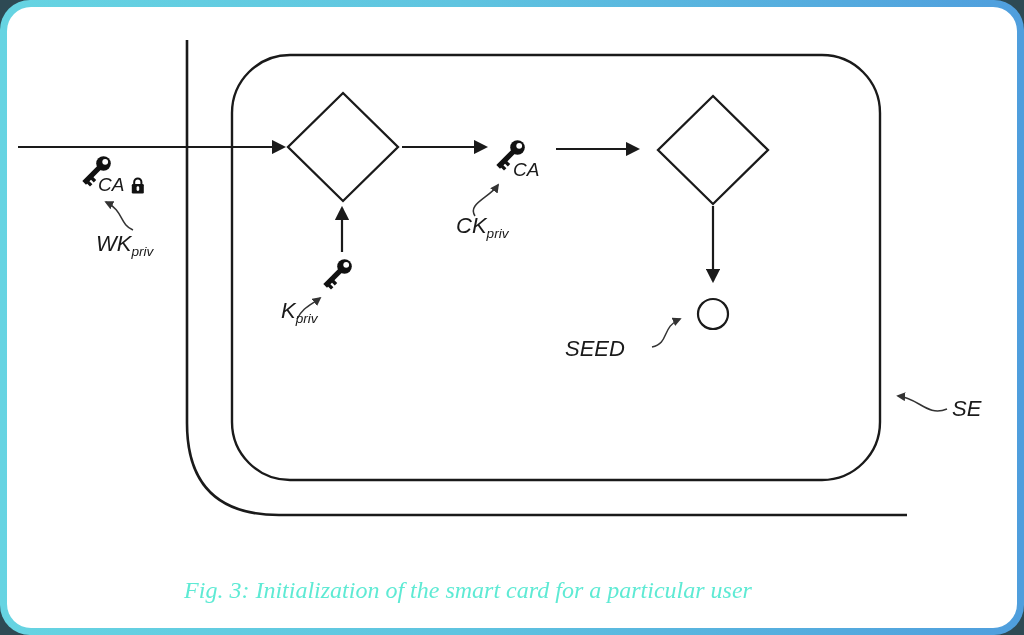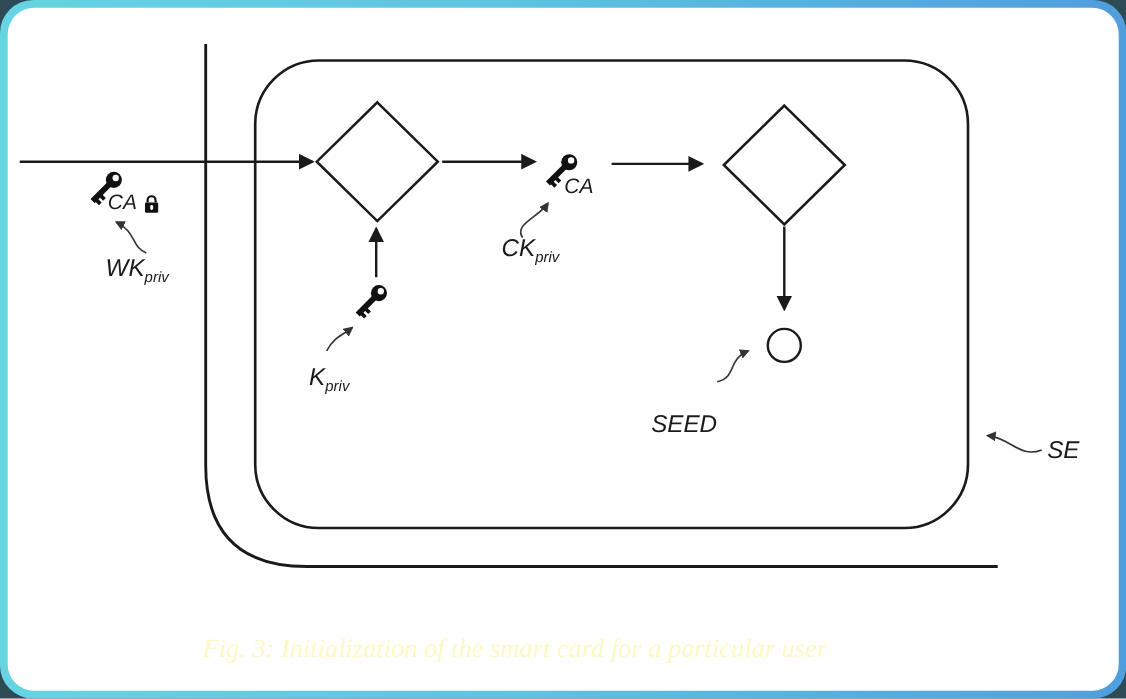--- a/index.html
+++ b/index.html
@@ -30,21 +30,21 @@
   }
   .lbl-lg { font-size:22px; }
   .lbl-ca { font-size:19px; }
   .lbl sub { font-size:0.62em; line-height:0;margin-top:24px; }
   .caption {
     position:absolute;
     left:168px; top:577px; width:600px;
     text-align:center;
     font-family:"Liberation Serif", serif;
     font-size:24px;
-    color:#fef9c3;
+    color:#5eead4;
     white-space:nowrap;
   }
 </style>
 </head>
 <body>
 
 <div class="frame">
   <div class="canvas"></div>
 </div>
 
@@ -100,33 +100,33 @@
   </svg>
 
   <div class="lbl lbl-ca" style="left:98px; top:175px;">
     <span>CA</span>
   </div>
 
   <div class="lbl lbl-lg" style="left:96px; top:233px;">
     <span>WK</span><sub>priv</sub>
   </div>
 
-  <div class="lbl lbl-lg" style="left:281px; top:332px;">
+  <div class="lbl lbl-lg" style="left:281px; top:300px;">
     <span>K</span><sub>priv</sub>
   </div>
 
   <div class="lbl lbl-lg" style="left:456px; top:215px;">
     <span>CK</span><sub>priv</sub>
   </div>
 
   <div class="lbl lbl-ca" style="left:513px; top:160px;">
     <span>CA</span>
   </div>
 
-  <div class="lbl lbl-lg" style="left:592px; top:338px;margin-top:37px;">
+  <div class="lbl lbl-lg" style="left:565px; top:338px;">
     <span>SEED</span>
   </div>
 
   <div class="lbl lbl-lg" style="left:952px; top:398px;">
     <span>SE</span>
   </div>
 
   <div class="caption">Fig. 3: Initialization of the smart card for a particular user</div>
 
 </div>

